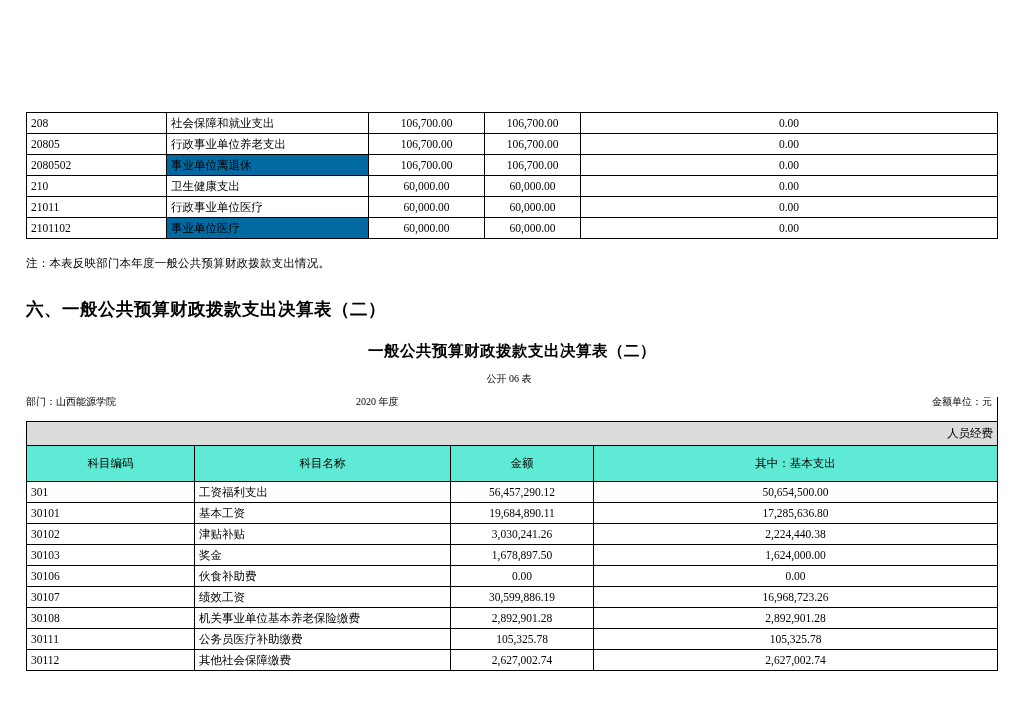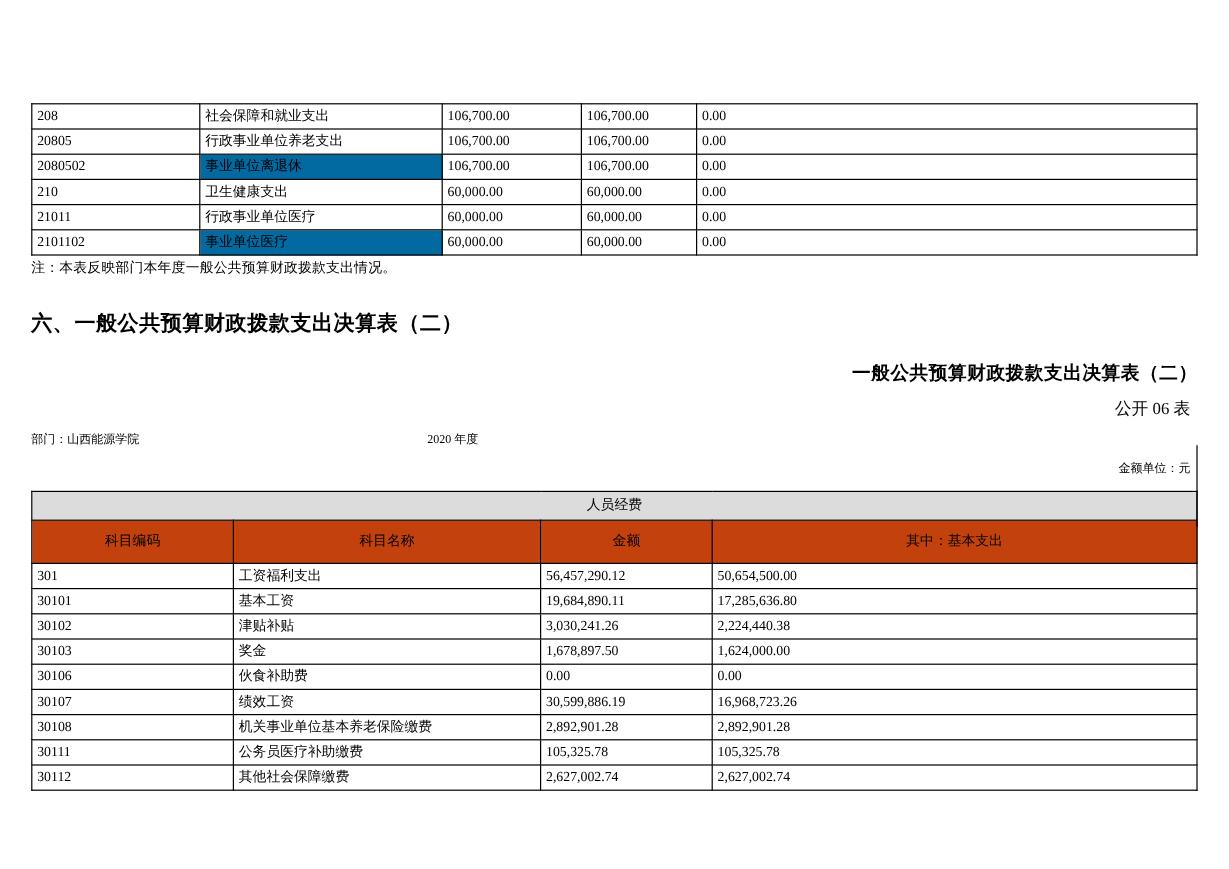--- a/index.html
+++ b/index.html
@@ -31,87 +31,87 @@
     font-size: 11.5px;
   }
   table.grid td, table.grid th {
     border: 1px solid #000000;
     padding: 2px 4px;
     line-height: 1.25;
     font-weight: normal;
     vertical-align: middle;
     height: 16px;
   }
-  .t1 { margin-top: 86px; padding-left: 47px; }
+  .t1 { margin-top: 112px; padding-left: 47px; }
   .t1 td { height: 15px; }
-  .num { text-align: left; }
+  .num { text-align: center; }
   .bold { font-weight: bold; }
   .indent1 { padding-left: 22px; }
   .indent2 { padding-left: 40px; }
   .cyan { background: #0369a1; }
   .note {
     font-size: 11.5px;
-    margin-top: 3px;
+    margin-top: 17px;
     letter-spacing: 0.2px;
   }
 
   
   h2.section {
     font-size: 17.5px;
     font-weight: bold;
     margin: 26px 0 0 0;
     letter-spacing: 0.5px;
   }
   h3.tabletitle {
     font-size: 15.5px;
     font-weight: bold;
-    text-align: right;
+    text-align: center;
     margin: 20px 0 0 0;
     letter-spacing: 0.5px;
   }
   .rightline {
     position: absolute;
     right: 26px;
     top: 285px;
     width: 1px;
     height: 68px;
     background: #000000;
   }
   .pubno {
-    text-align: right;
-    font-size: 14px;
+    text-align: center;
+    font-size: 10px;
     margin-top: 10px;
     padding-right: 6px;
   }
   .metarow {
     display: flex;
     justify-content: space-between;
     font-size: 10px;
     margin-top: 9px;
     padding-right: 6px;
   }
   .metarow .dept { width: 330px; }
   .metarow .year { flex: 1; }
-  .metarow .unit { text-align: right; margin-top: 24px; }
+  .metarow .unit { text-align: right; }
 
   
   .t2 { margin-top: 12px; }
   .t2 td, .t2 th {
     font-size: 11.5px;
     height: 18px;
   }
   .t2 .banner {
-    text-align: center;
+    text-align: right;
     font-weight: normal;
     background: #dcdcdc;
     height: 19px;
   }
   .t2 .hdr {
     text-align: center;
-    background: #c2410c;
+    background: #5eead4;
     height: 31px;
   }
 </style>
 </head>
 <body>
 
 <div class="page">
 
   <table class="grid t1">
     <colgroup>

